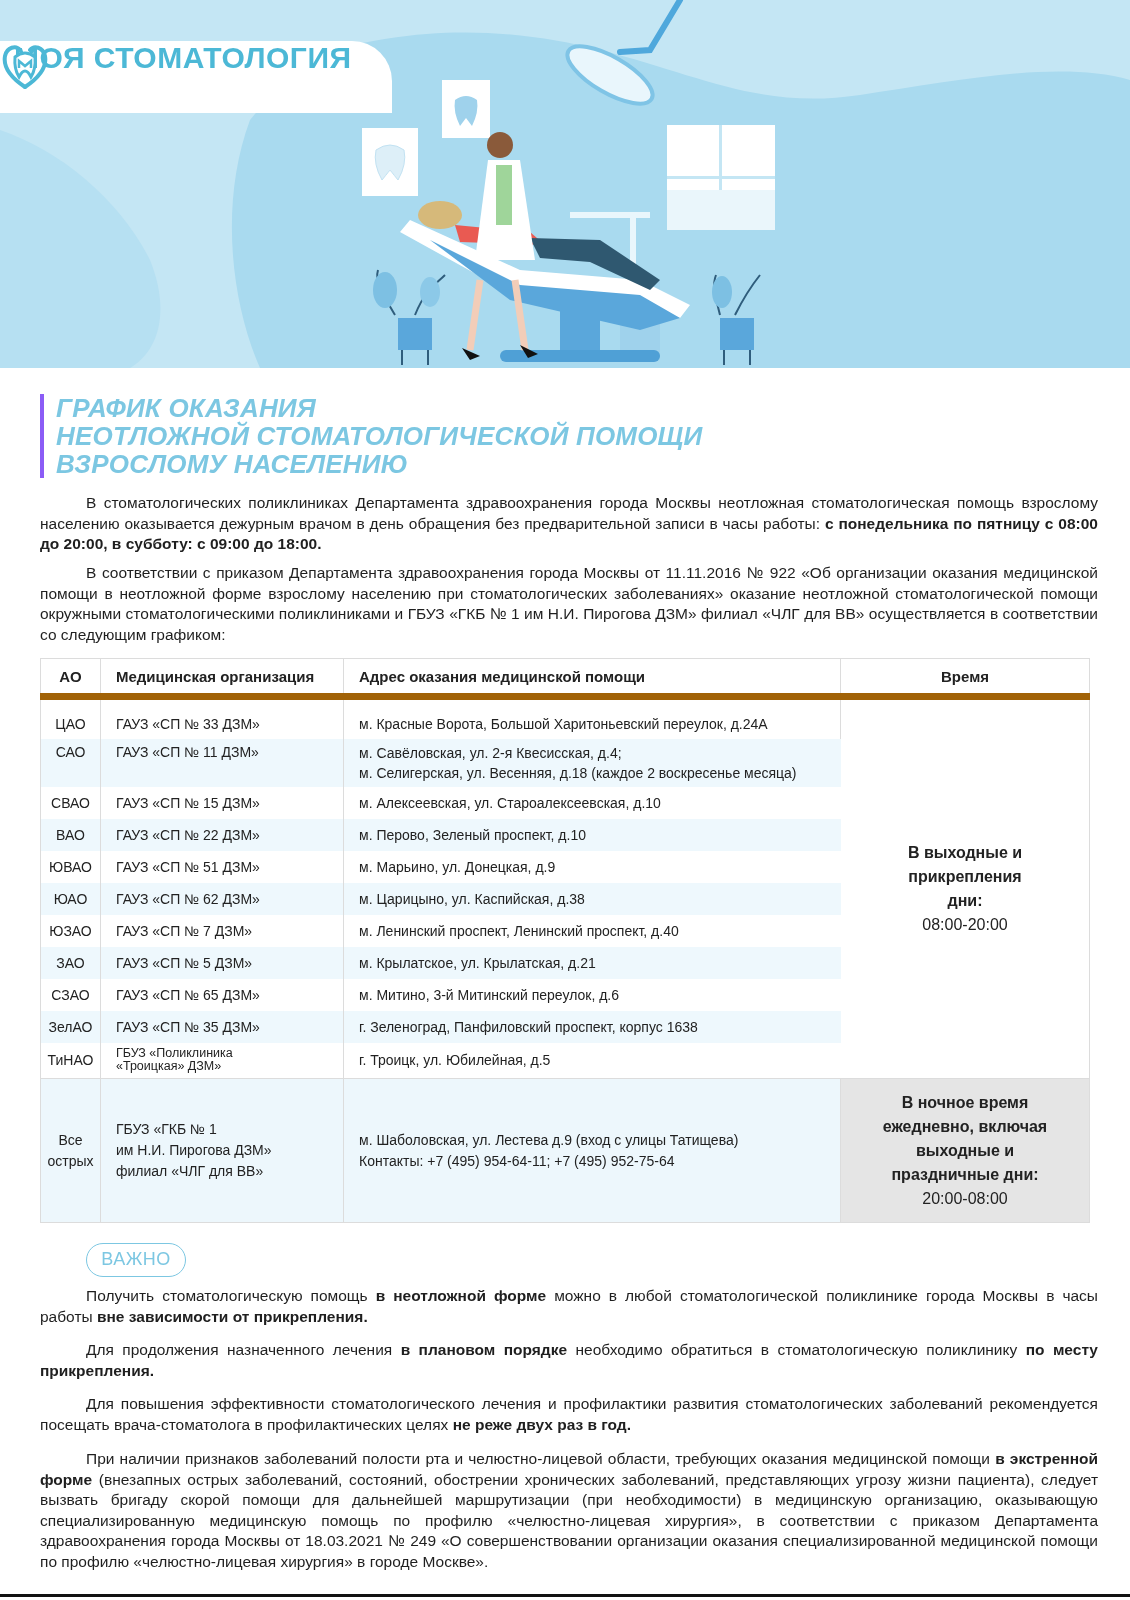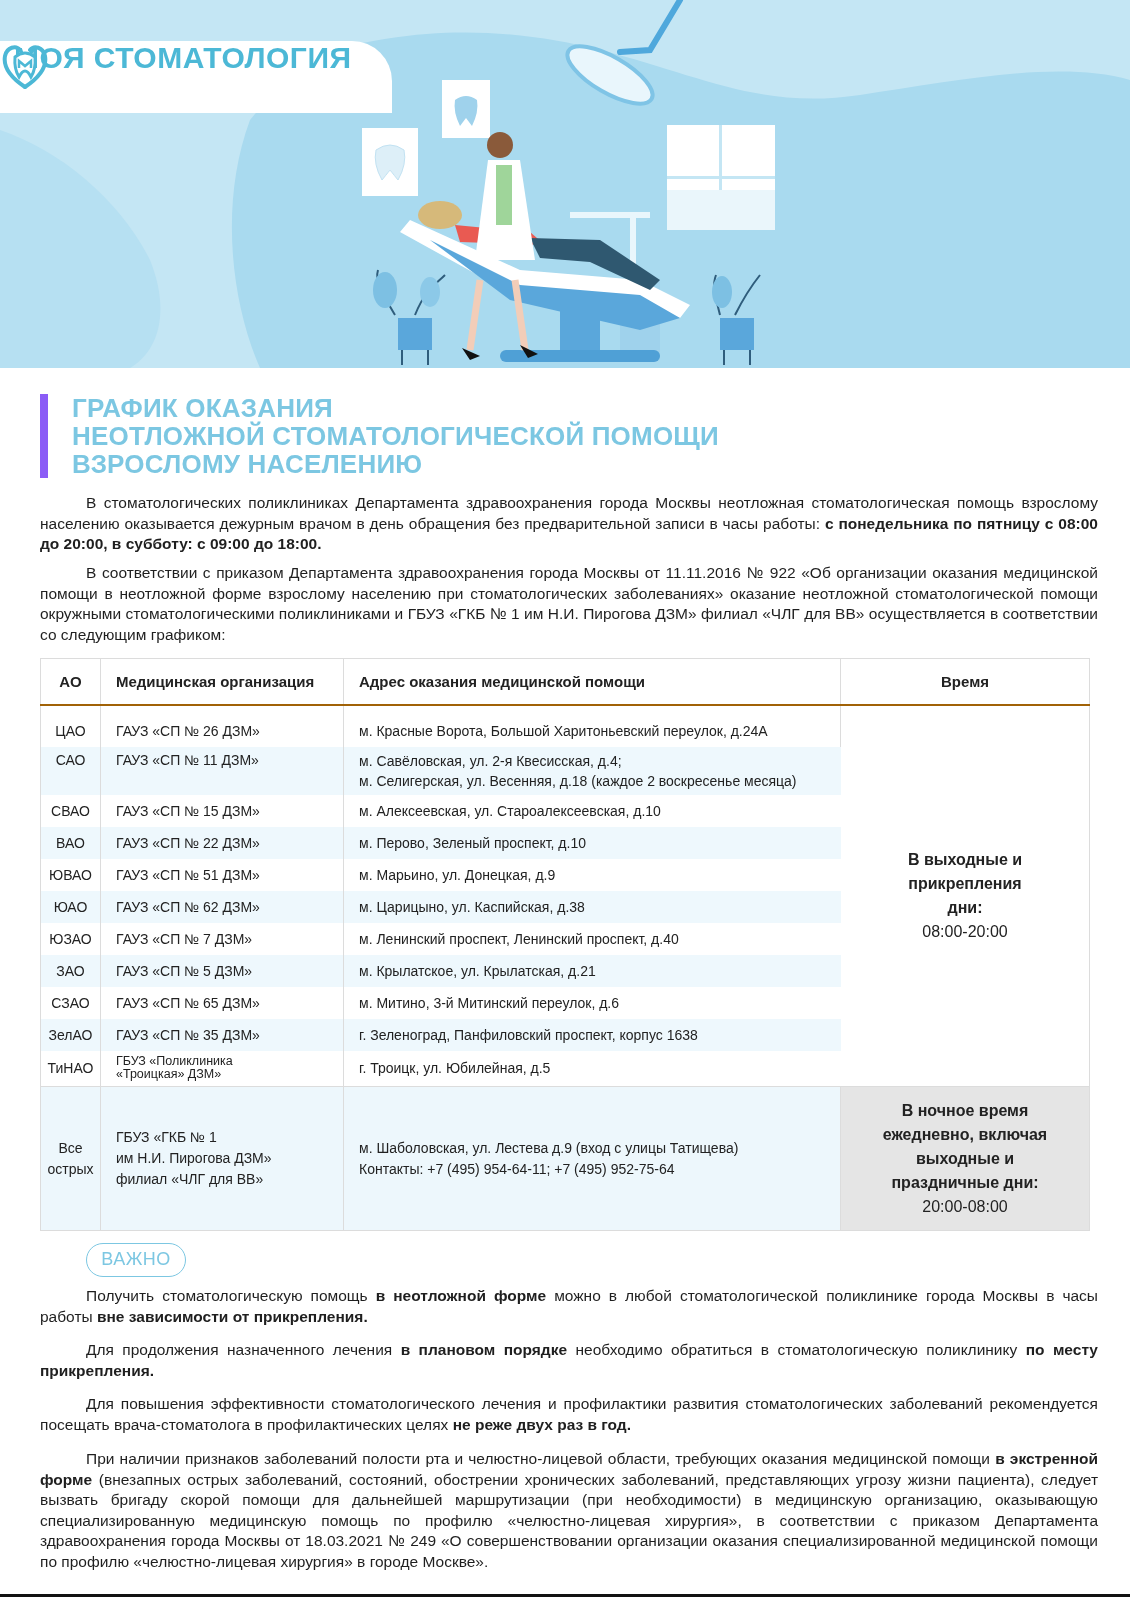--- a/index.html
+++ b/index.html
@@ -8,33 +8,33 @@
 
   
   .hero { position: absolute; left: 0; top: 0; width: 1130px; height: 368px; background: #bfe4f3; overflow: hidden; }
   .hero svg { position: absolute; left: 0; top: 0; }
   .brand { position: absolute; left: 0; top: 41px; width: 392px; height: 72px; background: #ffffff;
            border-radius: 0 40px 0 0; display: flex; align-items: flex-start; padding-left: 14px; }
   .brand-logo { width: 50px; height: 50px; margin-right: 12px; }
   .brand-name { font-size: 30px; font-weight: bold; color: #4cb8d6; letter-spacing: 0.5px; }
 
   
-  .title-block { position: absolute; left: 40px; top: 394px; border-left: 8px solid #8b5cf6; padding-left: 24px; }
+  .title-block { position: absolute; left: 40px; top: 394px; border-left: 4px solid #8b5cf6; padding-left: 12px; font-style: italic; }
   .title-line { font-size: 26px; font-weight: bold; color: #7cc7e2; line-height: 28px; letter-spacing: 0.2px; }
 
   .para { position: absolute; left: 40px; width: 1058px; font-size: 15.5px; line-height: 20.5px; text-align: justify; color: #1f1f1f; }
   .para .ind { display: inline-block; width: 46px; }
   .para b { font-weight: bold; }
 
   
   .tbl { position: absolute; left: 40px; top: 658px; width: 1050px; border-collapse: collapse; font-size: 14px; color: #222; }
   .tbl th, .tbl td { border-right: 1px solid #dcdcdc; vertical-align: middle; }
   .tbl th:last-child, .tbl td:last-child { border-right: none; }
   .tbl { border: 1px solid #dcdcdc; }
-  .tbl thead th { height: 46px; font-size: 15px; font-weight: bold; border-bottom: 2px solid #a16207; }
+  .tbl thead th { height: 38px; font-size: 15px; font-weight: bold; border-bottom: 7px solid #a16207; }
   .tbl th.c-ao, .tbl td.c-ao { width: 60px; text-align: center; }
   .tbl th.c-org, .tbl td.c-org { width: 243px; text-align: left; padding-left: 15px; }
   .tbl th.c-addr, .tbl td.c-addr { width: 497px; text-align: left; padding-left: 15px; }
   .tbl th.c-time { text-align: center; }
   .tbl tbody tr.r { height: 32px; }
   .tbl tbody tr.r.tall { height: 48px; }
   .tbl tbody tr.r.alt td.c-ao, .tbl tbody tr.r.alt td.c-org, .tbl tbody tr.r.alt td.c-addr { background: #eef8fd; }
   .tbl td.c-time { text-align: center; background: #ffffff; font-size: 16px; line-height: 24px; }
   .tbl td.c-time b { display: block; font-weight: bold; }
   .tbl tr.night td { background: #edf7fc; height: 144px; border-top: 1px solid #dcdcdc; }
@@ -133,21 +133,21 @@
     <tr>
       <th class="c-ao">АО</th>
       <th class="c-org">Медицинская организация</th>
       <th class="c-addr">Адрес оказания медицинской помощи</th>
       <th class="c-time">Время</th>
     </tr>
   </thead>
   <tbody>
     <tr class="r first" style="height:42px;margin-left:8px;">
       <td class="c-ao">ЦАО</td>
-      <td class="c-org">ГАУЗ «СП № 26 ДЗМ»</td>
+      <td class="c-org">ГАУЗ «СП № 33 ДЗМ»</td>
       <td class="c-addr">м. Красные Ворота, Большой Харитоньевский переулок, д.24А</td>
       <td class="c-time" rowspan="11">
         <b>В выходные и</b>
         <b>прикрепления</b>
         <b>дни:</b>
         <span>08:00-20:00</span>
       </td>
     </tr>
     <tr class="r alt tall">
       <td class="c-ao" style="vertical-align:top;padding-top:5px;">САО</td>

